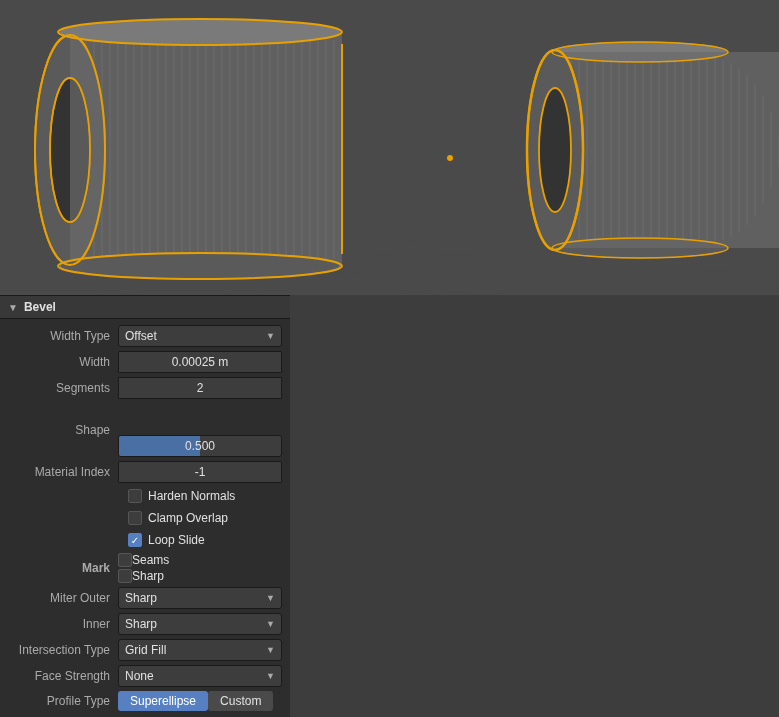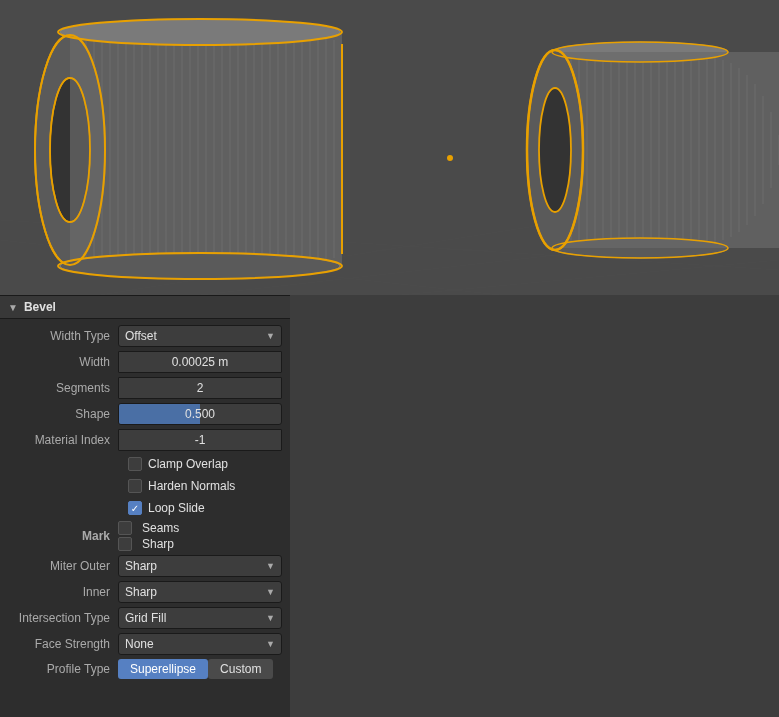--- a/index.html
+++ b/index.html
@@ -160,20 +160,21 @@
       flex: 1;
       background: #3d3d3d;
       border: 1px solid #1a1a1a;
       border-radius: 3px;
       height: 22px;
       position: relative;
       overflow: hidden;
       display: flex;
       align-items: center;
       justify-content: center;
+      margin-top: 32px;
     }
 
     .slider-fill {
       position: absolute;
       left: 0;
       top: 0;
       height: 100%;
       background: #4a6fa5;
     }
 
@@ -242,21 +243,21 @@
 
     .mark-checkboxes {
       display: flex;
       flex-direction: column;
       gap: 2px;
     }
 
     .mark-item {
       display: flex;
       align-items: center;
-      gap: 10px;
+      gap: 0;
     }
 
     
     .profile-btn {
       padding: 3px 12px;
       border: none;
       cursor: pointer;
       font-size: 12px;
       border-radius: 3px;
       color: #e0e0e0;
@@ -445,26 +446,26 @@
 
     <div class="row">
       <span class="row-label">Material Index</span>
       <div class="num-field row-control">
         <span>-1</span>
       </div>
     </div>
 
     <div class="checkbox-row">
       <div class="checkbox"></div>
-      <span class="checkbox-label">Clamp Overlap</span>
+      <span class="checkbox-label">Harden Normals</span>
     </div>
 
     <div class="checkbox-row">
       <div class="checkbox"></div>
-      <span class="checkbox-label">Harden Normals</span>
+      <span class="checkbox-label">Clamp Overlap</span>
     </div>
 
     <div class="checkbox-row">
       <div class="checkbox checked"></div>
       <span class="checkbox-label">Loop Slide</span>
     </div>
 
     <div class="mark-row">
       <span class="mark-label">Mark</span>
       <div class="mark-checkboxes">

